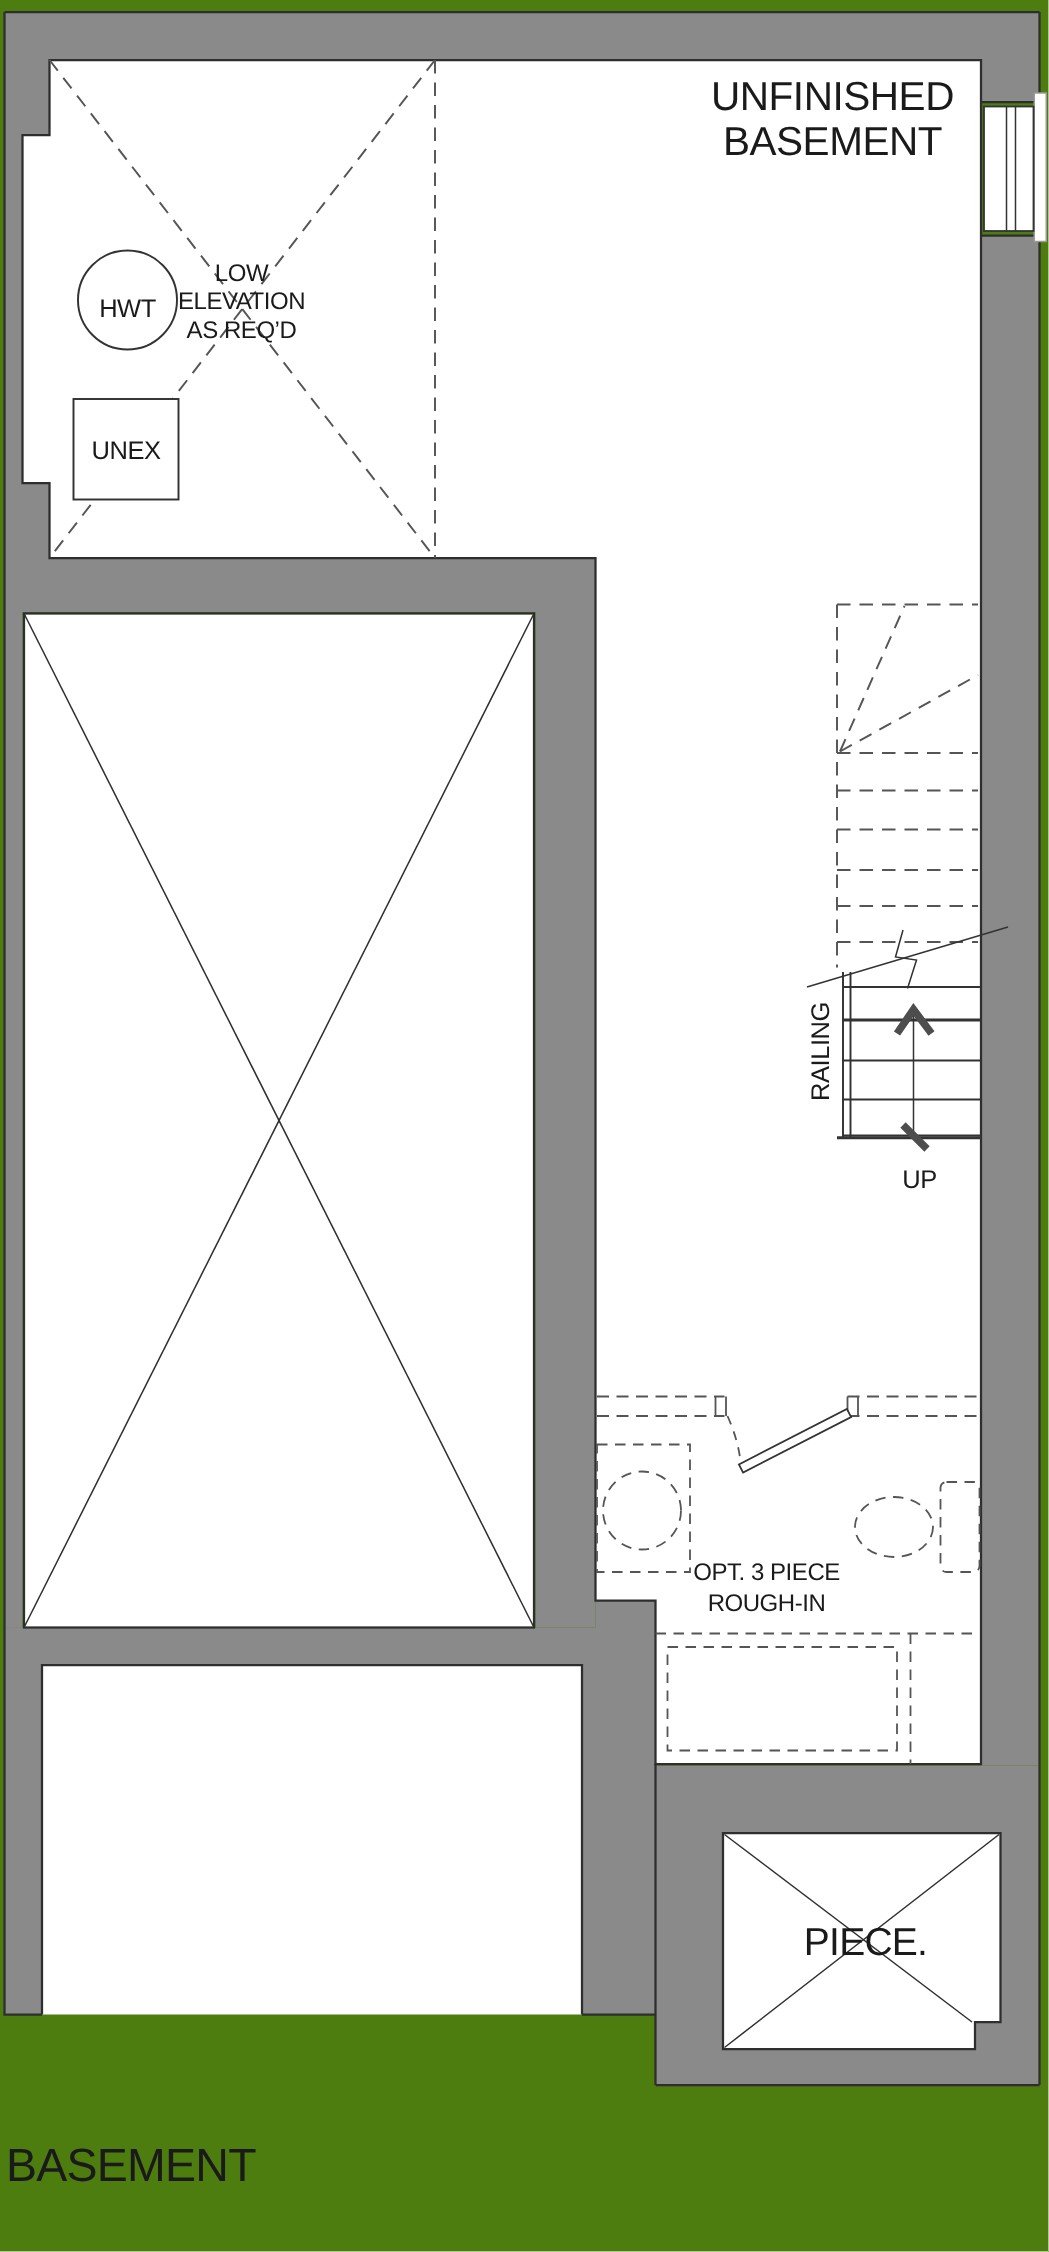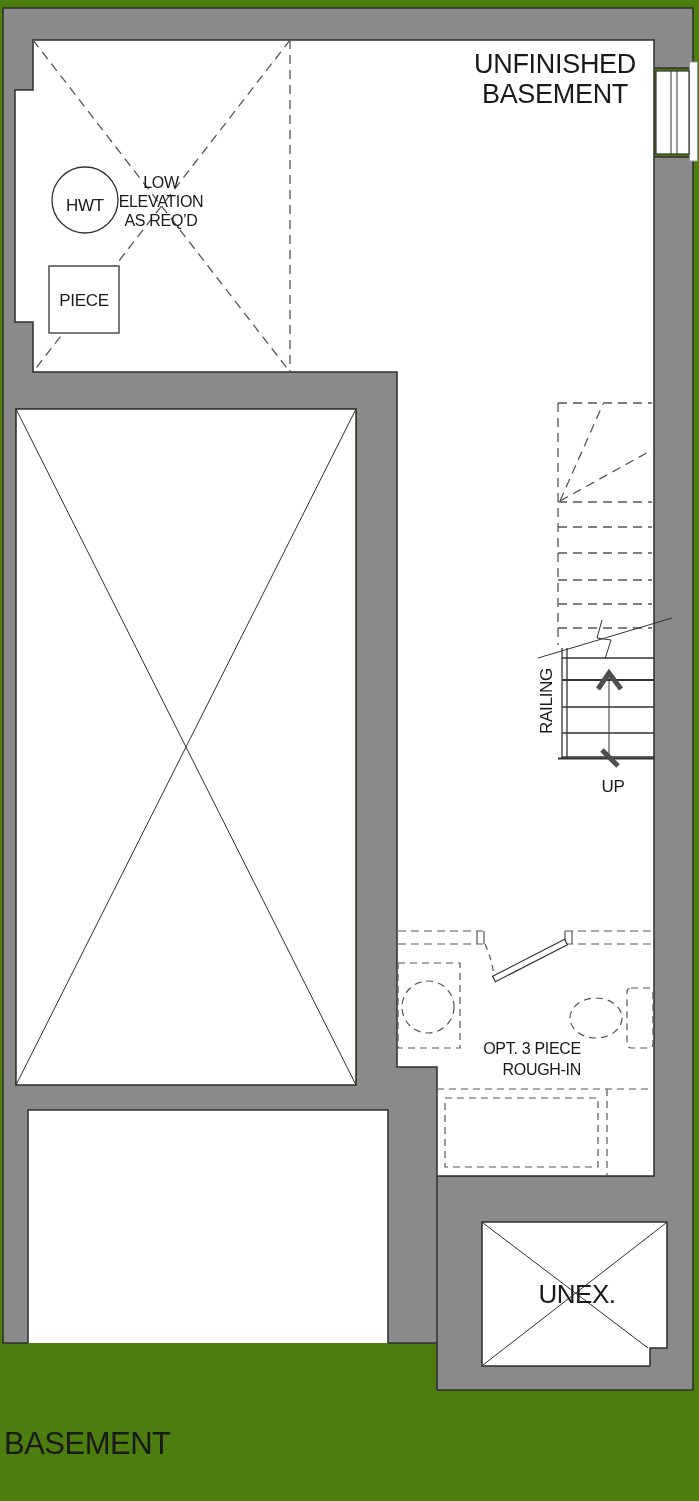--- a/index.html
+++ b/index.html
@@ -160,31 +160,31 @@
   </div>
 
   <div class="lbl lbl-small" style="left:111px;top:173px;width:100px;">
     <div>LOW</div>
     <div>ELEVATION</div>
     <div>AS REQ’D</div>
   </div>
 
   <div class="lbl lbl-equip" style="left:55px;top:196px;width:60px;">HWT</div>
 
-  <div class="lbl lbl-equip" style="left:54px;top:291px;width:60px;">PIECE</div>
+  <div class="lbl lbl-equip" style="left:54px;top:291px;width:60px;">UNEX</div>
 
 
   <div class="lbl lbl-stair lbl-rot" style="left:547px;top:701px;">RAILING</div>
 
   <div class="lbl lbl-stair" style="left:583px;top:767px;width:60px;margin-top:10px;">UP</div>
 
-  <div class="lbl lbl-small" style="left:461px;top:1038px;width:120px;line-height:21px;text-align:right;">
+  <div class="lbl lbl-small" style="left:451px;top:1038px;width:120px;line-height:21px;">
     <div>OPT. 3 PIECE</div>
     <div>ROUGH-IN</div>
   </div>
 
-  <div class="lbl lbl-big" style="left:507px;top:1280px;width:140px;">UNEX.</div>
+  <div class="lbl lbl-big" style="left:507px;top:1280px;width:140px;">PIECE.</div>
 
   <div class="lbl lbl-title" style="left:4px;top:1427px;width:320px;">
     <div>BASEMENT</div>
   </div>
 
 </div>
 
 </body></html>

